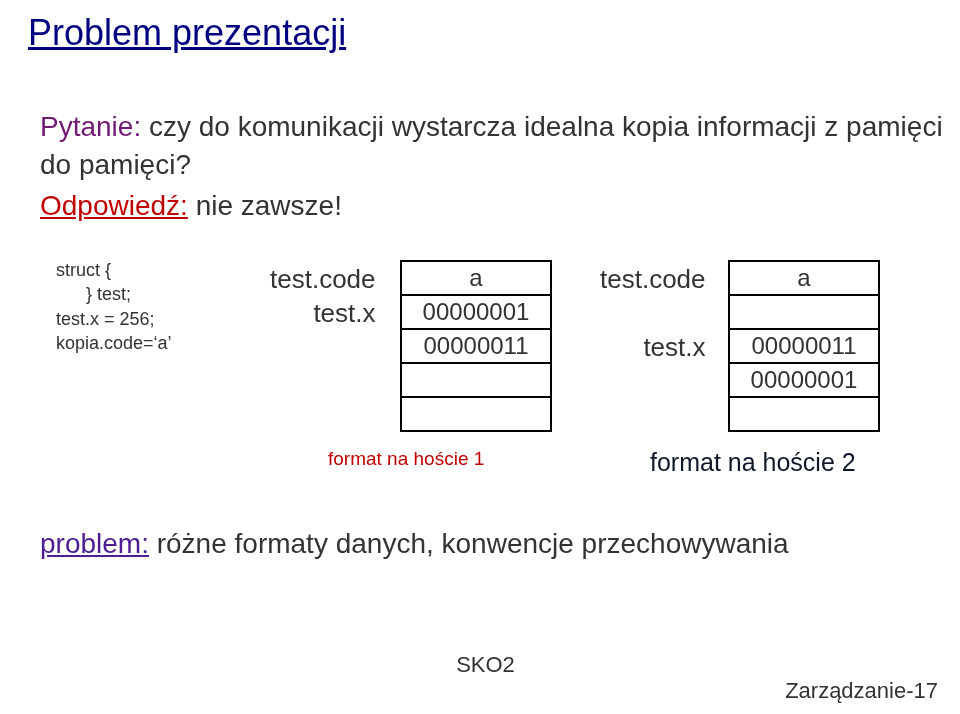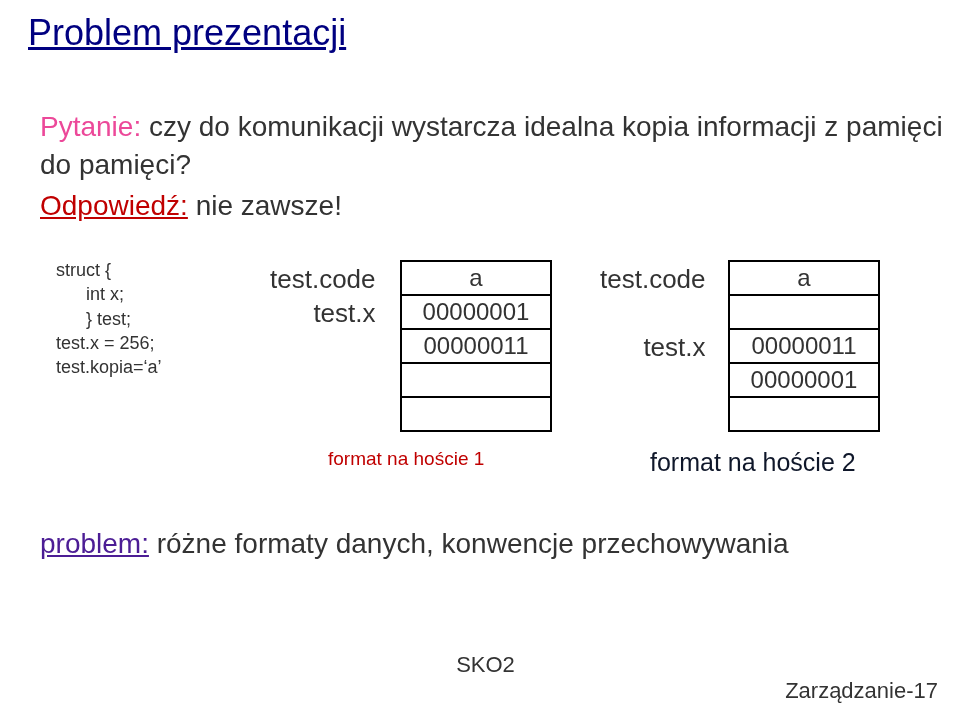--- a/index.html
+++ b/index.html
@@ -20,21 +20,21 @@
     text-decoration: underline;
   }
   .question {
     position: absolute;
     top: 108px;
     left: 40px;
     font-size: 28px;
     line-height: 1.35;
     color: #333;
   }
-  .question .label { color: #ec4899; text-align: right; }
+  .question .label { color: #701a75; text-align: right; }
   .answer {
     position: absolute;
     top: 190px;
     left: 40px;
     font-size: 28px;
     color: #333;
   }
   .answer .label { color: #c00000; text-decoration: underline; }
 
   .struct {
@@ -157,24 +157,23 @@
 <div class="question">
   <span class="label">Pytanie:</span><span> czy do komunikacji wystarcza idealna kopia informacji z pamięci do pamięci?</span>
 </div>
 
 <div class="answer">
   <span class="label">Odpowiedź:</span><span> nie zawsze!</span>
 </div>
 
 <div class="struct">
   <div>struct {</div>
-  <div><span class="indent"></span><span>int x;</span></div>
   <div><span class="indent"></span><span>} test;</span></div>
   <div>test.x = 256;</div>
-  <div>test.kopia=‘a’</div>
+  <div>kopia.code=‘a’</div>
 </div>
 
 <div class="labels1">
   <div>test.code</div>
   <div>test.x</div>
 </div>
 <table class="table1">
   <tbody>
       <tr>
         <td>a</td>

